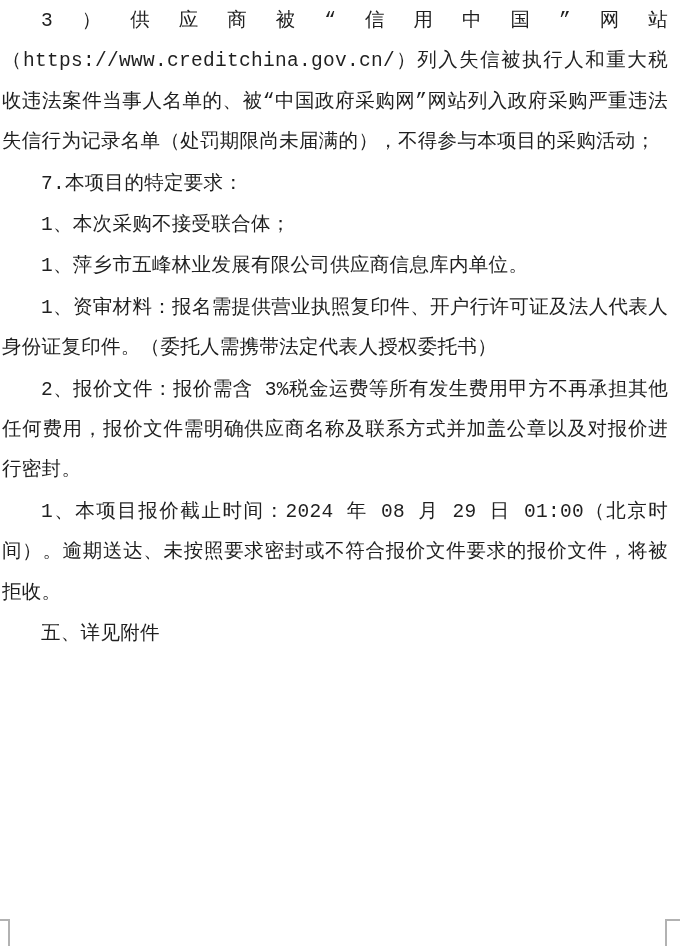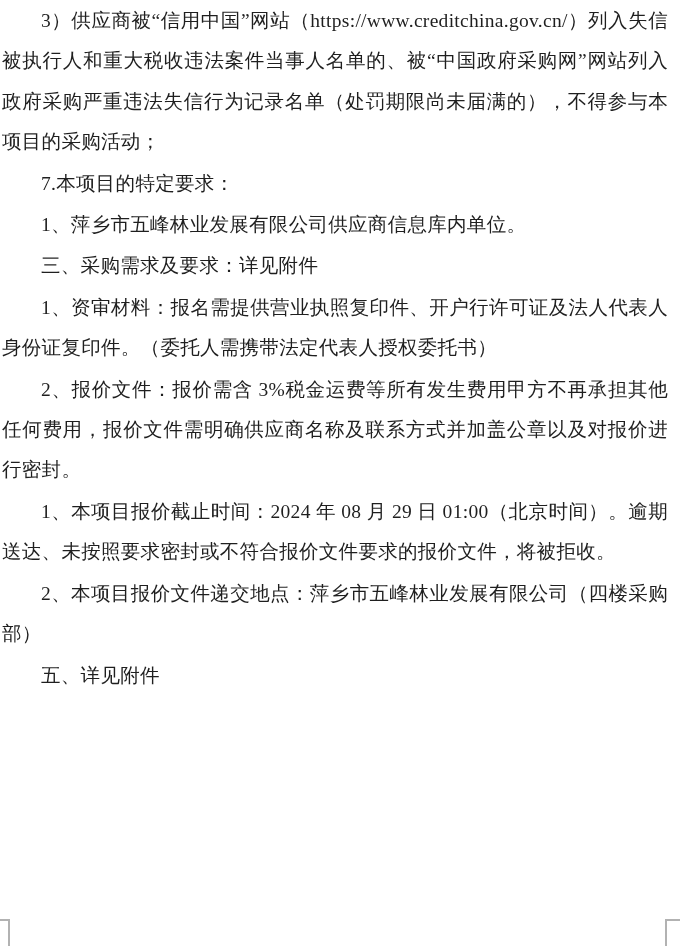--- a/index.html
+++ b/index.html
@@ -12,21 +12,21 @@
     background: #ffffff;
     overflow: hidden;
   }
   .page {
     position: relative;
     box-sizing: border-box;
     width: 680px;
     height: 946px;
     background: #ffffff;
     padding: 1px 12px 0 2px;
-    font-family: Liberation Serif, serif;
+    font-family: Liberation Mono, monospace;
     font-size: 19.5px;
     line-height: 40.4px;
     color: #1f1f1f;
   }
   .para {
     margin: 0 0 1px 0;
     text-indent: 2em;
     text-align: justify;
     letter-spacing: 0.3px;
     word-break: break-word;
@@ -51,23 +51,22 @@
     border-top: 2px solid #b2b2b2;
     border-left: 2px solid #b2b2b2;
   }
 </style>
 </head>
 <body>
 
 <div class="page">
   <p class="para">3）供应商被“信用中国”网站（https://www.creditchina.gov.cn/）列入失信被执行人和重大税收违法案件当事人名单的、被“中国政府采购网”网站列入政府采购严重违法失信行为记录名单（处罚期限尚未届满的），不得参与本项目的采购活动；</p>
   <p class="para">7.本项目的特定要求：</p>
+  <p class="para">1、本次采购不接受联合体；</p>
   <p class="para">1、萍乡市五峰林业发展有限公司供应商信息库内单位。</p>
-  <p class="para">三、采购需求及要求：详见附件</p>
   <p class="para">1、资审材料：报名需提供营业执照复印件、开户行许可证及法人代表人身份证复印件。（委托人需携带法定代表人授权委托书）</p>
   <p class="para">2、报价文件：报价需含 3%税金运费等所有发生费用甲方不再承担其他任何费用，报价文件需明确供应商名称及联系方式并加盖公章以及对报价进行密封。</p>
   <p class="para">1、本项目报价截止时间：2024 年 08 月 29 日 01:00（北京时间）。逾期送达、未按照要求密封或不符合报价文件要求的报价文件，将被拒收。</p>
-  <p class="para">2、本项目报价文件递交地点：萍乡市五峰林业发展有限公司（四楼采购部）</p>
   <p class="para">五、详见附件</p>
 
   <div class="boundary-corner left"></div>
   <div class="boundary-corner right"></div>
 </div>
 
 </body></html>

